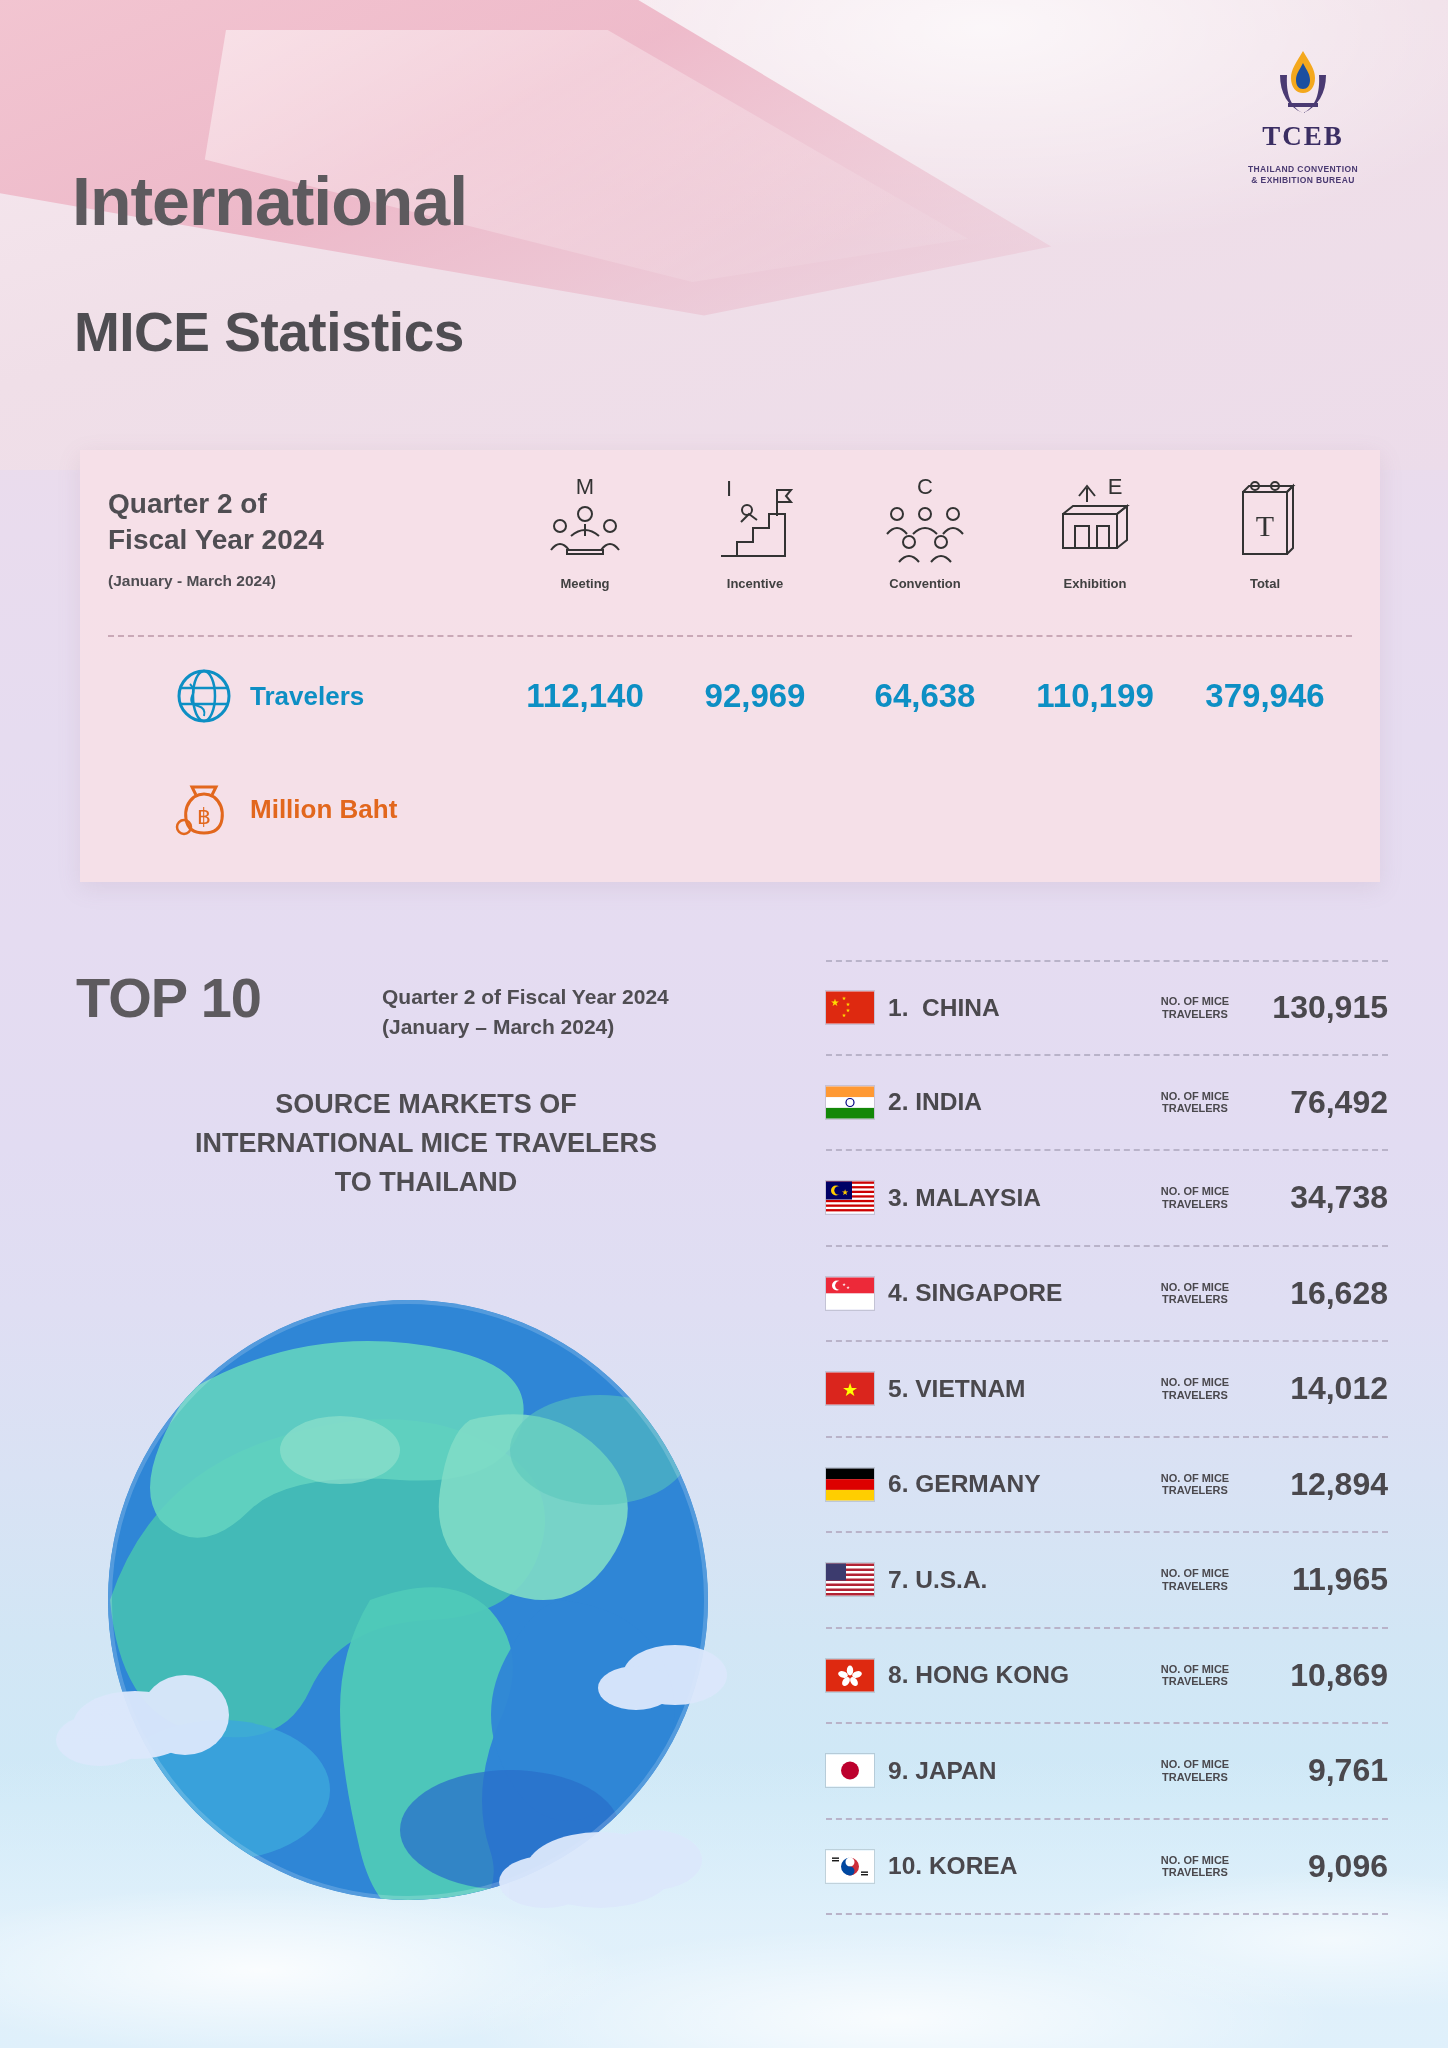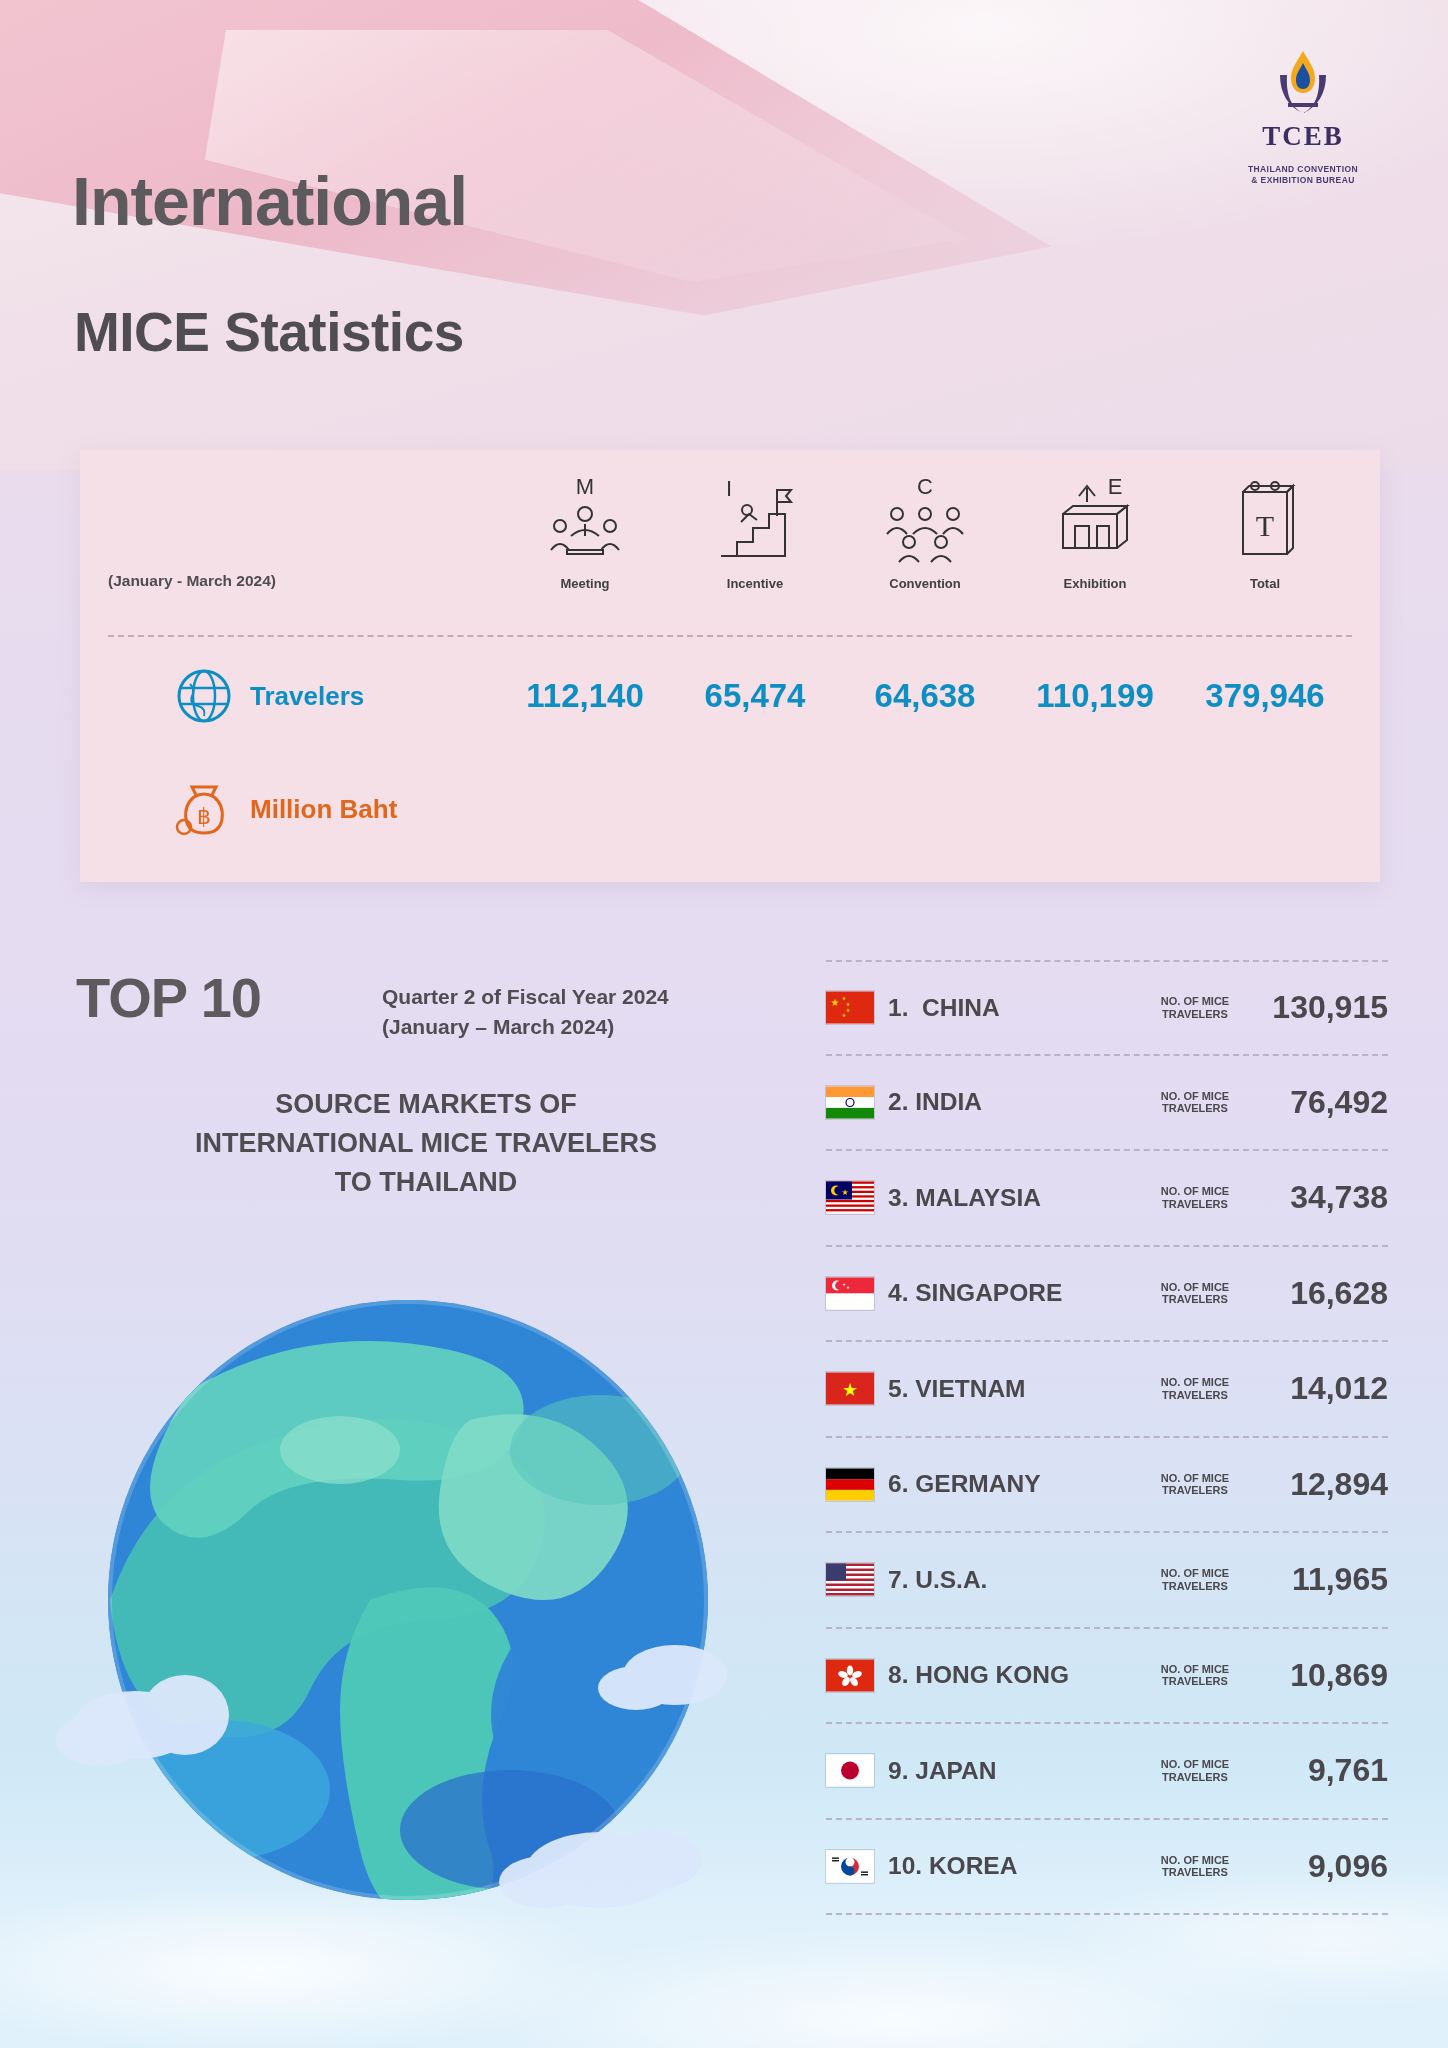--- a/index.html
+++ b/index.html
@@ -184,20 +184,22 @@
   <div class="logo-word">TCEB</div>
   <div class="logo-sub" style="white-space: pre-line;">THAILAND CONVENTION
 &amp; EXHIBITION BUREAU</div>
 </div>
 
 <div class="title-1">International</div>
 <div class="title-2">MICE Statistics</div>
 
 <div class="card">
   <div class="card-head">
+    <div class="q-title" style="white-space: pre-line;">Quarter 2 of
+Fiscal Year 2024</div>
     <div class="q-sub">(January - March 2024)</div>
 
     <div class="cols">
       <div class="col">
         <div class="col-icon">
           <svg width="84" height="96" viewBox="0 0 84 96">
             <text x="42" y="20" font-size="22" text-anchor="middle" fill="#333" font-family="Liberation Sans, sans-serif">M</text>
             <circle cx="42" cy="40" r="7" fill="none" stroke="#333" stroke-width="2"></circle>
             <path d="M28 62 q14 -12 28 0" fill="none" stroke="#333" stroke-width="2"></path>
             <path d="M42 50 v12" stroke="#333" stroke-width="2"></path>
@@ -279,21 +281,21 @@
       <svg class="row-icon" viewBox="0 0 64 64">
         <circle cx="32" cy="32" r="25" fill="none" stroke="#0d8fc4" stroke-width="3"></circle>
         <ellipse cx="32" cy="32" rx="11" ry="25" fill="none" stroke="#0d8fc4" stroke-width="2.5"></ellipse>
         <path d="M8 24 h48 M8 40 h48" stroke="#0d8fc4" stroke-width="2.5"></path>
         <path d="M18 20 q6 6 2 12 q-3 8 6 10 q8 2 6 10" fill="none" stroke="#0d8fc4" stroke-width="2"></path>
       </svg>
       <div class="row-label c-blue">Travelers</div>
     </div>
     <div class="row-vals">
       <div class="v c-blue">112,140</div>
-      <div class="v c-blue">65,474</div>
+      <div class="v c-blue">92,969</div>
       <div class="v c-blue">64,638</div>
       <div class="v c-blue">110,199</div>
       <div class="v c-blue">379,946</div>
     </div>
   </div>
 
   <div class="row row-baht">
     <div class="row-label-wrap">
       <svg class="row-icon" viewBox="0 0 64 64">
         <path d="M22 20 q10 -6 20 0 q10 8 8 22 q-2 14 -18 14 q-16 0 -18 -14 q-2 -14 8 -22 z" fill="none" stroke="#e2671d" stroke-width="3"></path>

